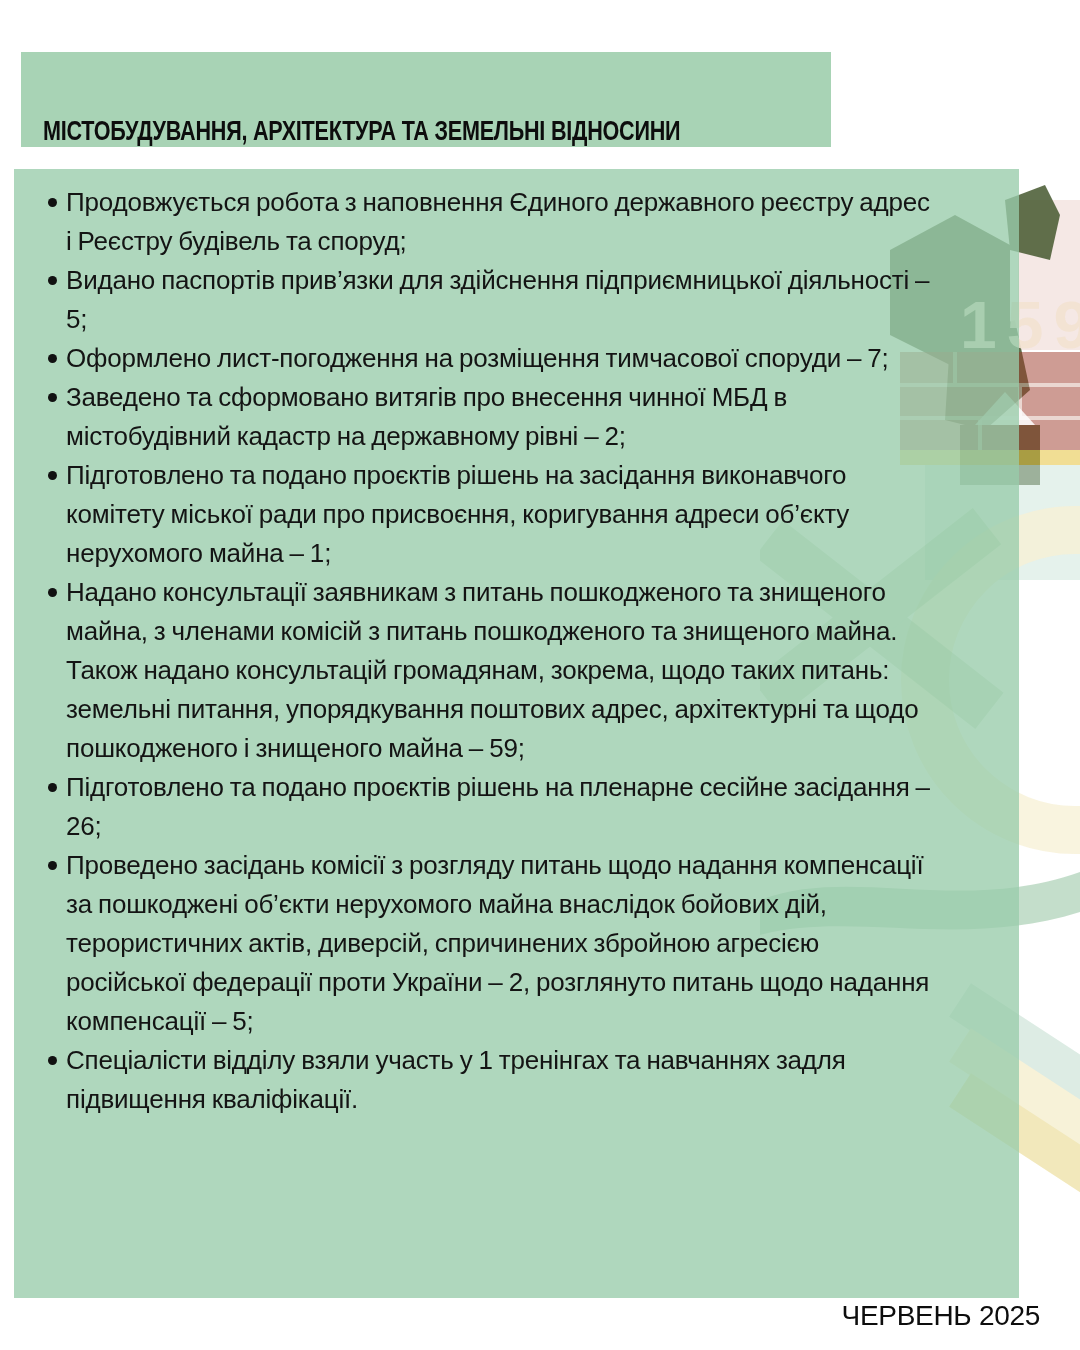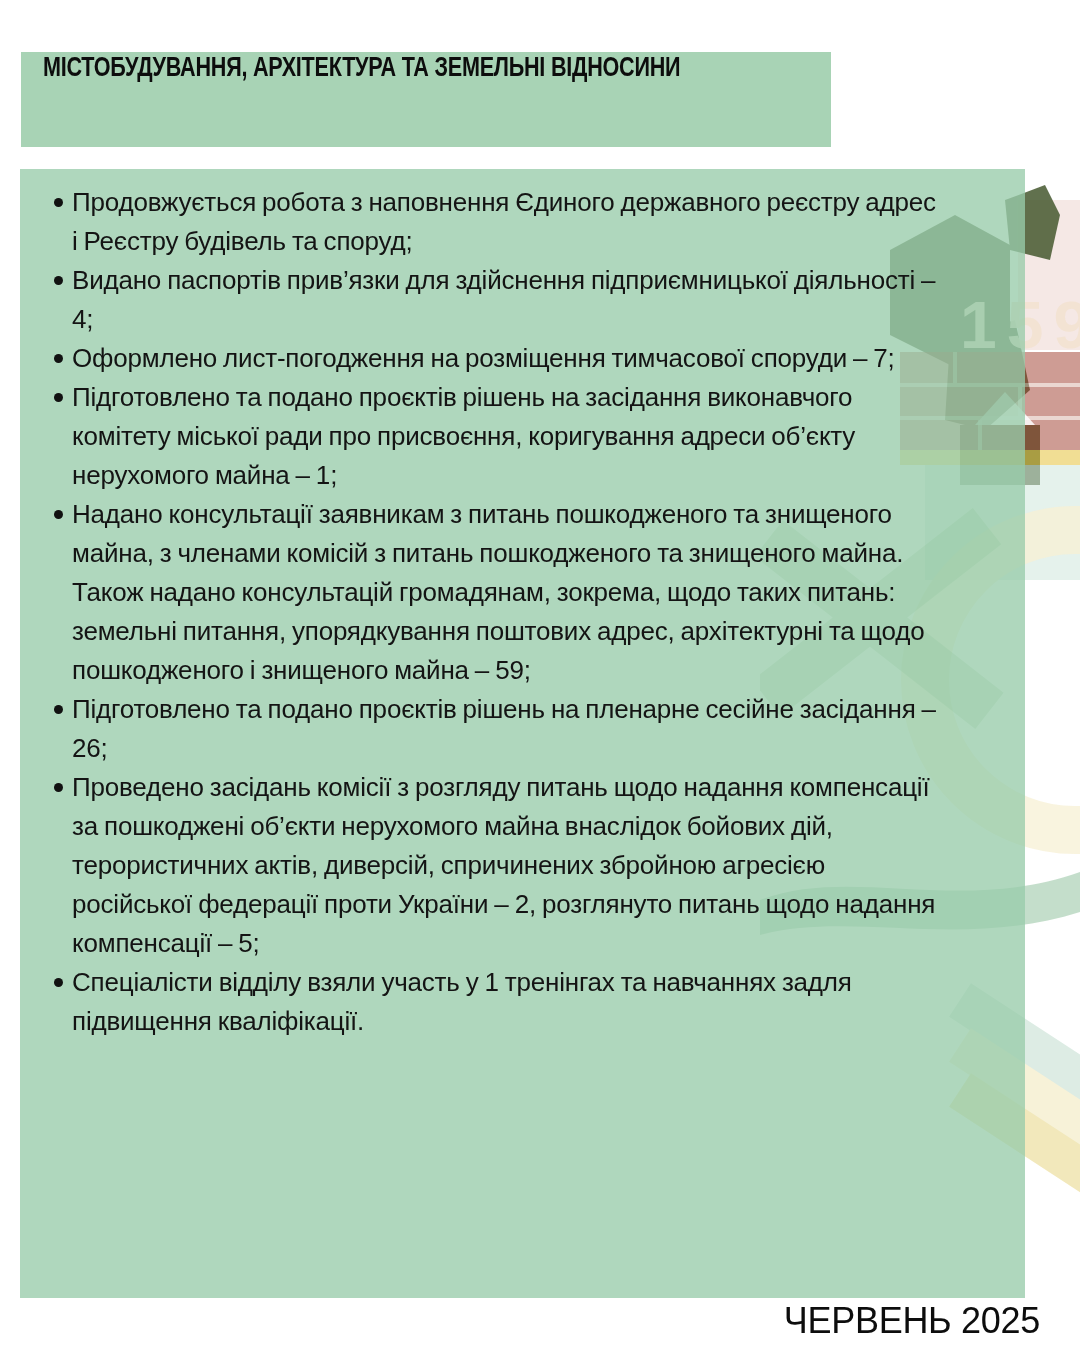--- a/index.html
+++ b/index.html
@@ -19,34 +19,34 @@
     color:var(--text);
   }
   .watermark{
     position:absolute;top:0;right:0;width:320px;height:1350px;
     z-index:0;pointer-events:none;
   }
   .header-box{
     position:absolute;left:21px;top:52px;width:810px;height:95px;
     background:var(--header-bg);
     z-index:2;
-    display:flex;align-items:flex-start;
+    display:flex;align-items:flex-end;
     padding-left:22px;
   }
   .header-box .title{
     display:inline-block;
     transform:scaleX(0.8);
     transform-origin:left center;
     font-size:27px;font-weight:bold;
     letter-spacing:-0.3px;
     white-space:nowrap;
     color:#0d0d0d;
   }
   .panel{
-    position:absolute;left:20px;top:169px;width:1005px;height:1129px;
+    position:absolute;left:14px;top:169px;width:1005px;height:1129px;
     background:rgba(152,204,171,0.78);
     z-index:1;
     padding:14px 83px 2px 28px;
   }
   ul.report-list{
     list-style:none;
     font-size:26px;
     line-height:39px;
     letter-spacing:-0.2px;
     word-spacing:-1px;
@@ -56,21 +56,21 @@
     padding-left:24px;
   }
   ul.report-list li::before{
     content:"";
     position:absolute;left:6px;top:15px;
     width:9px;height:9px;border-radius:50%;
     background:#111;
   }
   .date{
     position:absolute;top:1300px;right:40px;
-    font-size:36px;letter-spacing:-0.3px;
+    font-size:28px;letter-spacing:-0.3px;
     z-index:2;color:#0d0d0d;
     white-space:nowrap;
   }
   .wm-word{
     font-family:"Liberation Sans","DejaVu Sans",sans-serif;
     font-weight:bold;
   }
 </style>
 </head>
 <body>
@@ -120,22 +120,23 @@
   </g>
 </svg>
 
 <div class="header-box">
   <span class="title">МІСТОБУДУВАННЯ, АРХІТЕКТУРА ТА ЗЕМЕЛЬНІ ВІДНОСИНИ</span>
 </div>
 
 <div class="panel">
   <ul class="report-list">
       <li>Продовжується робота з наповнення Єдиного державного реєстру адрес і Реєстру будівель та споруд;</li>
-      <li>Видано паспортів прив’язки для здійснення підприємницької діяльності – 4;</li>
+      <li>Видано паспортів прив’язки для здійснення підприємницької діяльності – 5;</li>
       <li>Оформлено лист-погодження на розміщення тимчасової споруди – 7;</li>
+      <li>Заведено та сформовано витягів про внесення чинної МБД в містобудівний кадастр на державному рівні – 2;</li>
       <li>Підготовлено та подано проєктів рішень на засідання виконавчого комітету міської ради про присвоєння, коригування адреси об’єкту нерухомого майна – 1;</li>
       <li>Надано консультації заявникам з питань пошкодженого та знищеного майна, з членами комісій з питань пошкодженого та знищеного майна. Також надано консультацій громадянам, зокрема, щодо таких питань: земельні питання, упорядкування поштових адрес, архітектурні та щодо пошкодженого і знищеного майна – 59;</li>
       <li>Підготовлено та подано проєктів рішень на пленарне сесійне засідання – 26;</li>
       <li>Проведено засідань комісії з розгляду питань щодо надання компенсації за пошкоджені об’єкти нерухомого майна внаслідок бойових дій, терористичних актів, диверсій, спричинених збройною агресією російської федерації проти України – 2, розглянуто питань щодо надання компенсації – 5;</li>
       <li>Спеціалісти відділу взяли участь у 1 тренінгах та навчаннях задля підвищення кваліфікації.</li>
     </ul>
 </div>
 
 <div class="date">ЧЕРВЕНЬ 2025</div>
 

